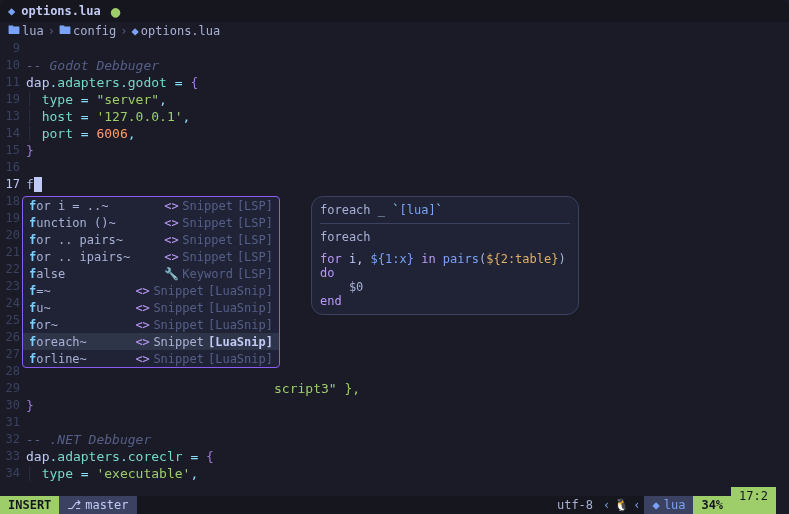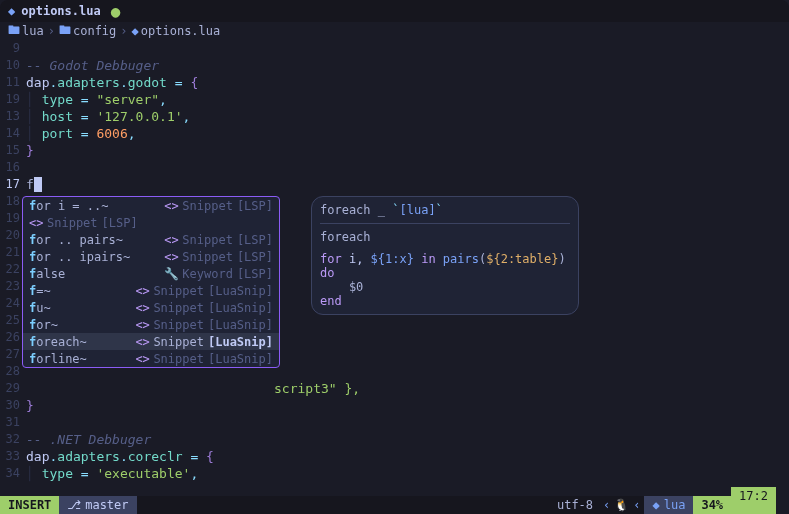--- a/index.html
+++ b/index.html
@@ -304,20 +304,21 @@
     </div>
 
   <div class="completion" id="completion-popup">
       <div class="row">
         <span class="label"><b>f</b>or i = ..~</span>
         <span class="kind-icon">&lt;&gt;</span>
         <span class="kind">Snippet</span>
         <span class="src">[LSP]</span>
       </div>
       <div class="row">
+        <span class="label"><b>f</b>unction ()~</span>
         <span class="kind-icon">&lt;&gt;</span>
         <span class="kind">Snippet</span>
         <span class="src">[LSP]</span>
       </div>
       <div class="row">
         <span class="label"><b>f</b>or .. pairs~</span>
         <span class="kind-icon">&lt;&gt;</span>
         <span class="kind">Snippet</span>
         <span class="src">[LSP]</span>
       </div>

